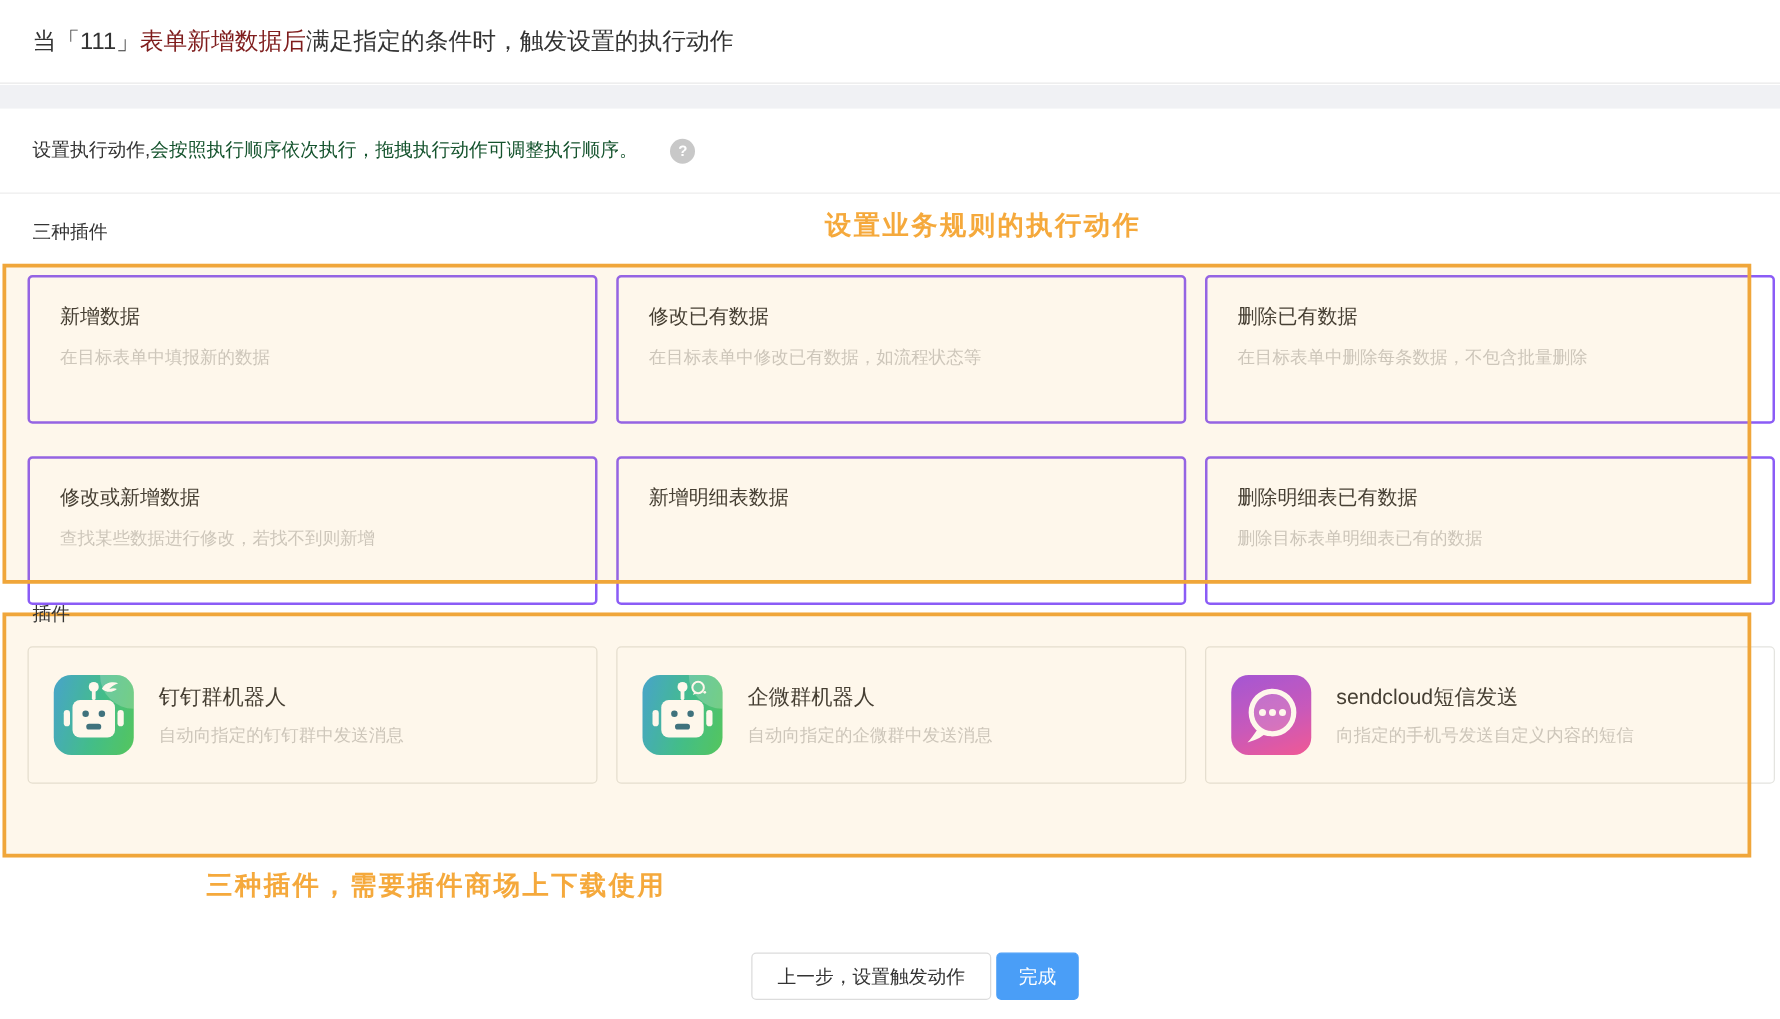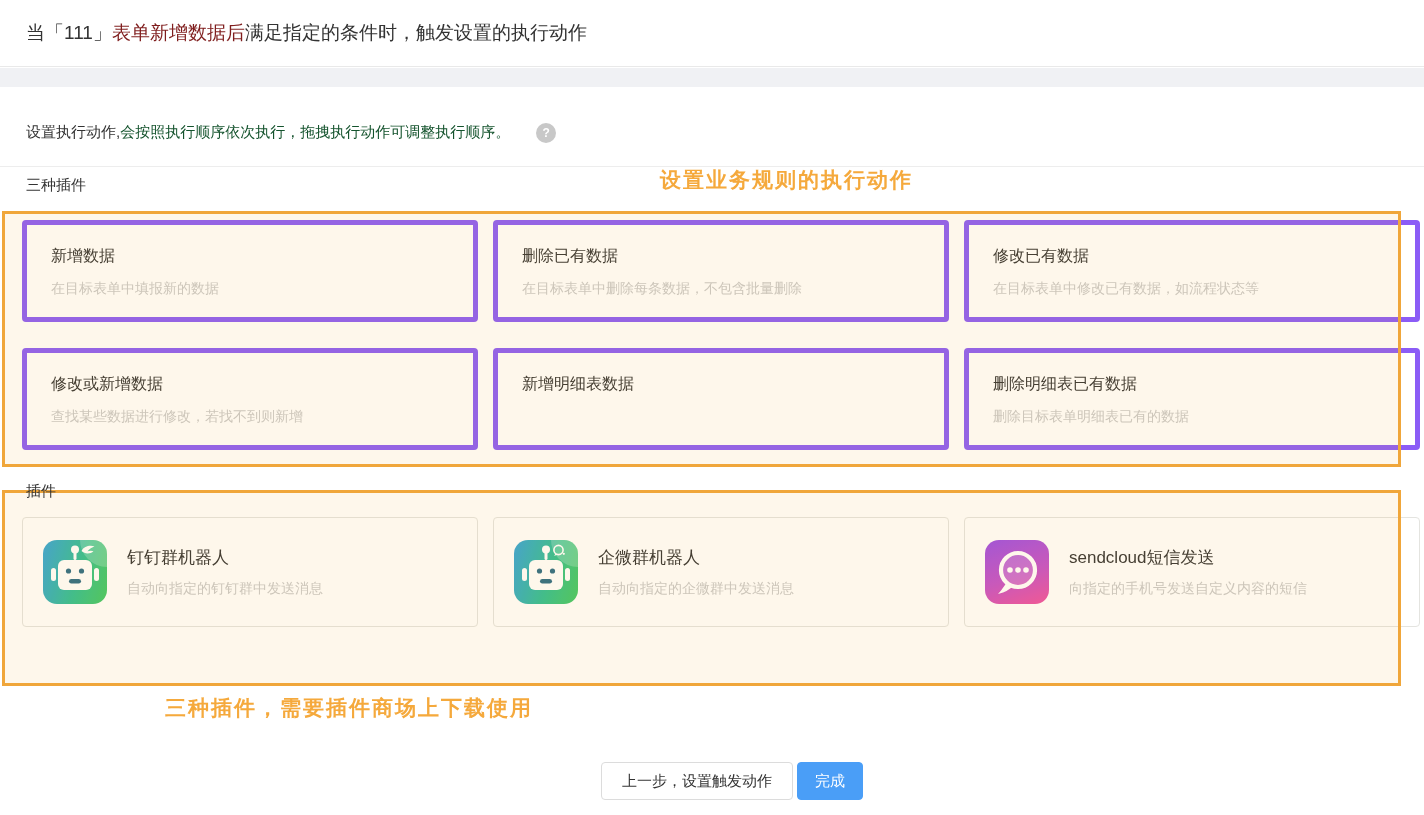--- a/index.html
+++ b/index.html
@@ -4,42 +4,42 @@
 <style>
   * { margin:0; padding:0; box-sizing:border-box; }
   html,body { width:1424px; height:815px; background:#fff; font-family:"Liberation Sans","DejaVu Sans",sans-serif; color:#333; overflow:hidden; position:relative; }
 
   
   .topbar { position:absolute; left:0; top:0; width:1424px; height:67px; background:#fff; border-bottom:1px solid #e9e9e9; display:flex; align-items:center; padding-left:26px; font-size:19px; }
   .topbar .link { color:#7f1d1d; cursor:pointer; }
   .band { position:absolute; left:0; top:68px; width:1424px; height:19px; background:#f0f1f4; }
 
   
-  .subrow { position:absolute; left:0; top:99px; width:1424px; height:68px; background:#fff; border-bottom:1px solid #ededed; display:flex; align-items:center; padding-left:26px; font-size:15px; }
+  .subrow { position:absolute; left:0; top:87px; width:1424px; height:68px; background:#fff; border-bottom:1px solid #ededed; display:flex; align-items:center; padding-left:26px; font-size:15px; }
   .subrow .warn { color:#14532d; }
   .help { width:20px; height:20px; border-radius:50%; background:#c8c8c8; color:#fff; font-size:12px; font-weight:bold; display:flex; align-items:center; justify-content:center; margin-left:26px; cursor:pointer; }
 
   
   .sec-label { position:absolute; font-size:15px; color:#333; z-index:4; }
   #label-data { left:26px; top:176px; }
   #label-plugin { left:26px; top:482px; }
 
   
   .annot { position:absolute; color:#f5a93c; font-weight:700; font-size:21px; letter-spacing:2px; z-index:5; }
   #annot-data { left:660px; top:166px; }
   #annot-plugin { left:165px; top:694px; }
   .annot-box { position:absolute; border:3px solid #f0a63a; background:rgba(244,181,61,0.10); pointer-events:none; z-index:3; }
   #box-data { left:2px; top:211px; width:1399px; height:256px; }
   #box-plugin { left:2px; top:490px; width:1399px; height:196px; }
 
   
   .grid { position:absolute; left:22px; width:1398px; display:grid; grid-template-columns:repeat(3,1fr); column-gap:15px; }
   #grid-data { top:220px; row-gap:26px; }
   #grid-plugin { top:517px; }
-  .card { background:#fff; border:5px solid #8b5cf6; border-radius:4px; height:102px; padding:21px 24px; cursor:pointer; }
+  .card { background:#fff; border:2px solid #8b5cf6; border-radius:4px; height:119px; padding:21px 24px; cursor:pointer; }
   .card .t { font-size:16px; color:#333; }
   .card .d { font-size:14px; color:#c9c9c9; margin-top:13px; }
 
   
   .pcard { background:#fff; border:1px solid #e4e4e0; border-radius:4px; height:110px; display:flex; align-items:center; padding-left:20px; cursor:pointer; }
   .pico { width:64px; height:64px; border-radius:14px; position:relative; flex:0 0 64px; overflow:hidden; }
   .pico svg { position:absolute; left:0; top:0; }
   .ptext { margin-left:20px; }
   .ptext .t { font-size:17px; color:#333; }
   .ptext .d { font-size:14px; color:#c9c9c9; margin-top:11px; }
@@ -77,26 +77,26 @@
 <div class="annot" id="annot-plugin">三种插件，需要插件商场上下载使用</div>
 <div class="annot-box" id="box-data"></div>
 <div class="annot-box" id="box-plugin"></div>
 
 <div class="grid" id="grid-data">
   <div class="card">
     <div class="t">新增数据</div>
     <div class="d">在目标表单中填报新的数据</div>
   </div>
   <div class="card">
+    <div class="t">修改已有数据</div>
+    <div class="d">在目标表单中修改已有数据，如流程状态等</div>
+  </div>
+  <div class="card">
     <div class="t">删除已有数据</div>
     <div class="d">在目标表单中删除每条数据，不包含批量删除</div>
-  </div>
-  <div class="card">
-    <div class="t">修改已有数据</div>
-    <div class="d">在目标表单中修改已有数据，如流程状态等</div>
   </div>
   <div class="card">
     <div class="t">修改或新增数据</div>
     <div class="d">查找某些数据进行修改，若找不到则新增</div>
   </div>
   <div class="card">
     <div class="t">新增明细表数据</div>
   </div>
   <div class="card">
     <div class="t">删除明细表已有数据</div>

